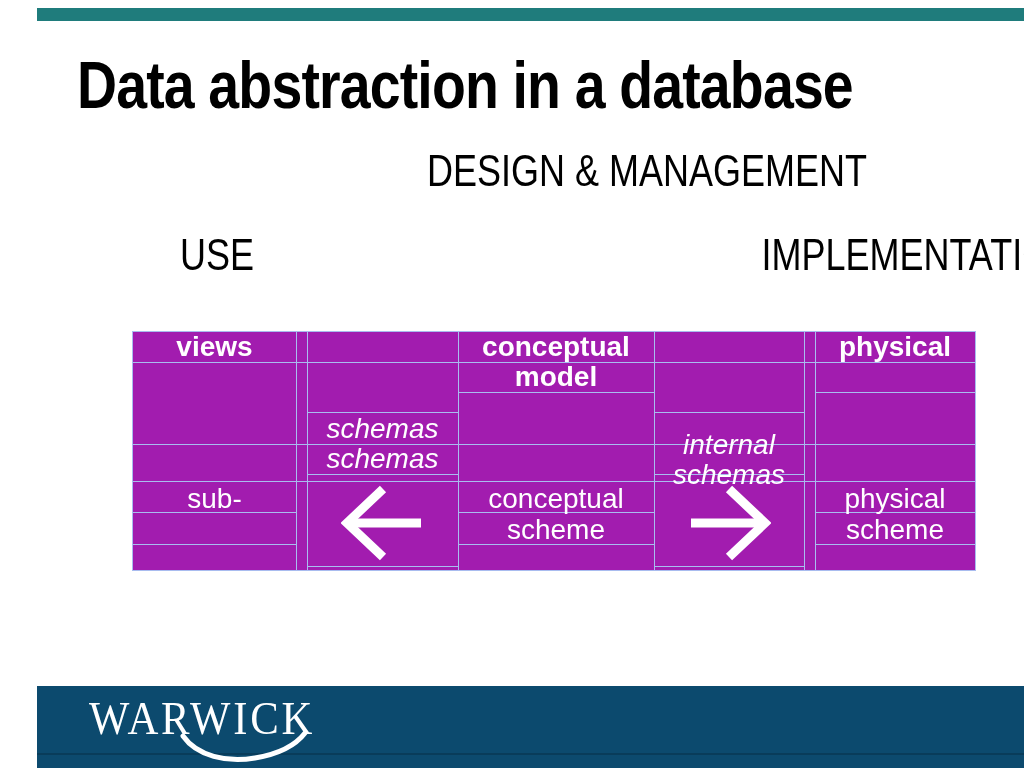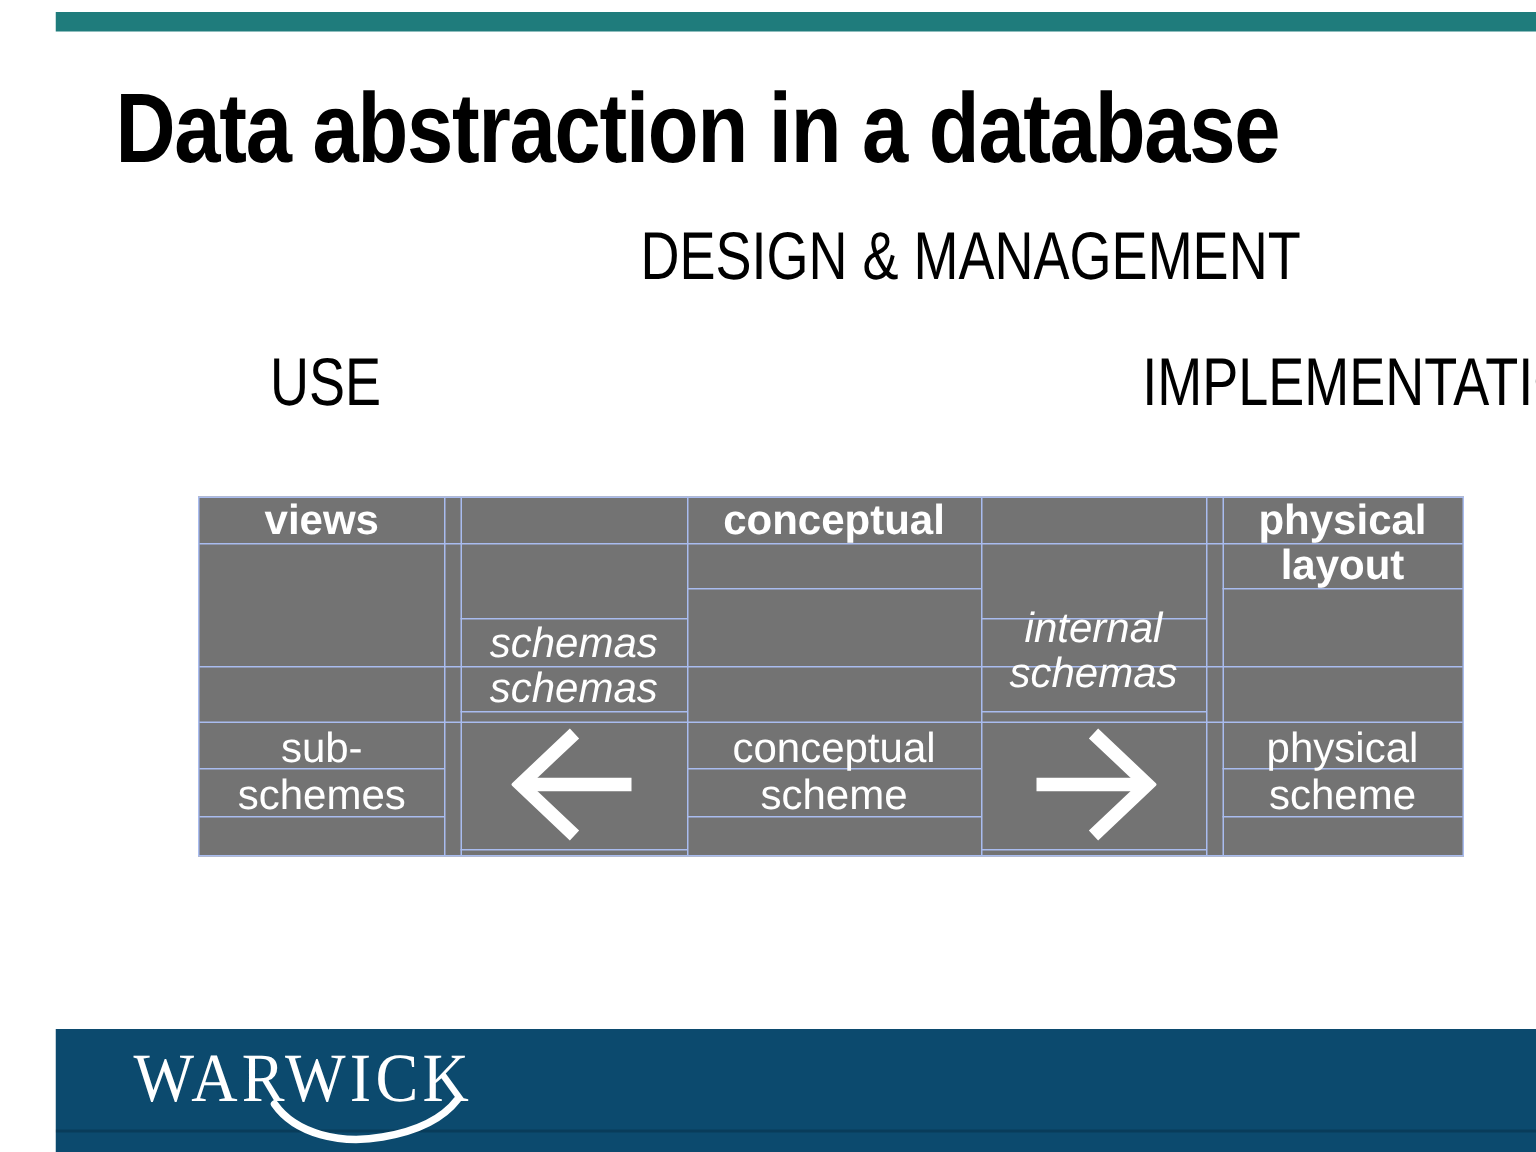--- a/index.html
+++ b/index.html
@@ -16,21 +16,21 @@
 
   
   .phase{position:absolute;color:#000;font-size:45px;line-height:42px;text-align:center;
          transform:scaleX(.80);transform-origin:center top;white-space:nowrap;}
   .phase-use{left:120px;top:234px;width:120px;}
   .phase-dm{left:360px;top:150px;width:300px;}
   .phase-impl{left:690px;top:234px;width:345px;}
 
   
   .dbtable{position:absolute;left:95px;top:331px;width:842px;height:238px;
-           background:#737373;border:1px solid #a9bcef;box-sizing:content-box;}
+           background:#a21caf;border:1px solid #a9bcef;box-sizing:content-box;}
   .vline{position:absolute;top:0;bottom:0;width:1px;background:#a9bcef;}
   .hline{position:absolute;height:1px;background:#a9bcef;}
 
   .cell{position:absolute;color:#ffffff;font-size:28px;text-align:center;}
   .cell span{display:block;}
   .cell-bold{font-weight:bold;line-height:30px;}
   .cell-italic{font-style:italic;line-height:30px;}
   .cell-plain{line-height:31px;}
 
   .arrow{position:absolute;}
@@ -87,38 +87,37 @@
     <div class="hline" style="top:212px;left:325px;width:196px"></div>
     <div class="hline" style="top:212px;left:682px;width:160px"></div>
     <div class="hline" style="top:234px;left:174px;width:151px"></div>
     <div class="hline" style="top:234px;left:521px;width:150px"></div>
 
     <div class="cell cell-bold" style="left:0;top:0;width:163px">
       <span>views</span>
     </div>
     <div class="cell cell-bold" style="left:325px;top:0;width:196px">
       <span>conceptual</span>
+      <span>model</span>
     </div>
     <div class="cell cell-bold" style="left:682px;top:0;width:160px">
       <span>physical</span>
-      <span>layout</span>
     </div>
 
     <div class="cell cell-italic" style="left:174px;top:82px;width:151px">
       <span>schemas</span>
       <span>schemas</span>
     </div>
-    <div class="cell cell-italic" style="left:521px;top:72px;width:150px">
+    <div class="cell cell-italic" style="left:521px;top:98px;width:150px">
       <span>internal</span>
       <span>schemas</span>
     </div>
 
     <div class="cell cell-plain" style="left:0;top:151px;width:163px">
       <span>sub-</span>
-      <span>schemes</span>
     </div>
     <div class="cell cell-plain" style="left:325px;top:151px;width:196px">
       <span>conceptual</span>
       <span>scheme</span>
     </div>
     <div class="cell cell-plain" style="left:682px;top:151px;width:160px">
       <span>physical</span>
       <span>scheme</span>
     </div>
 

